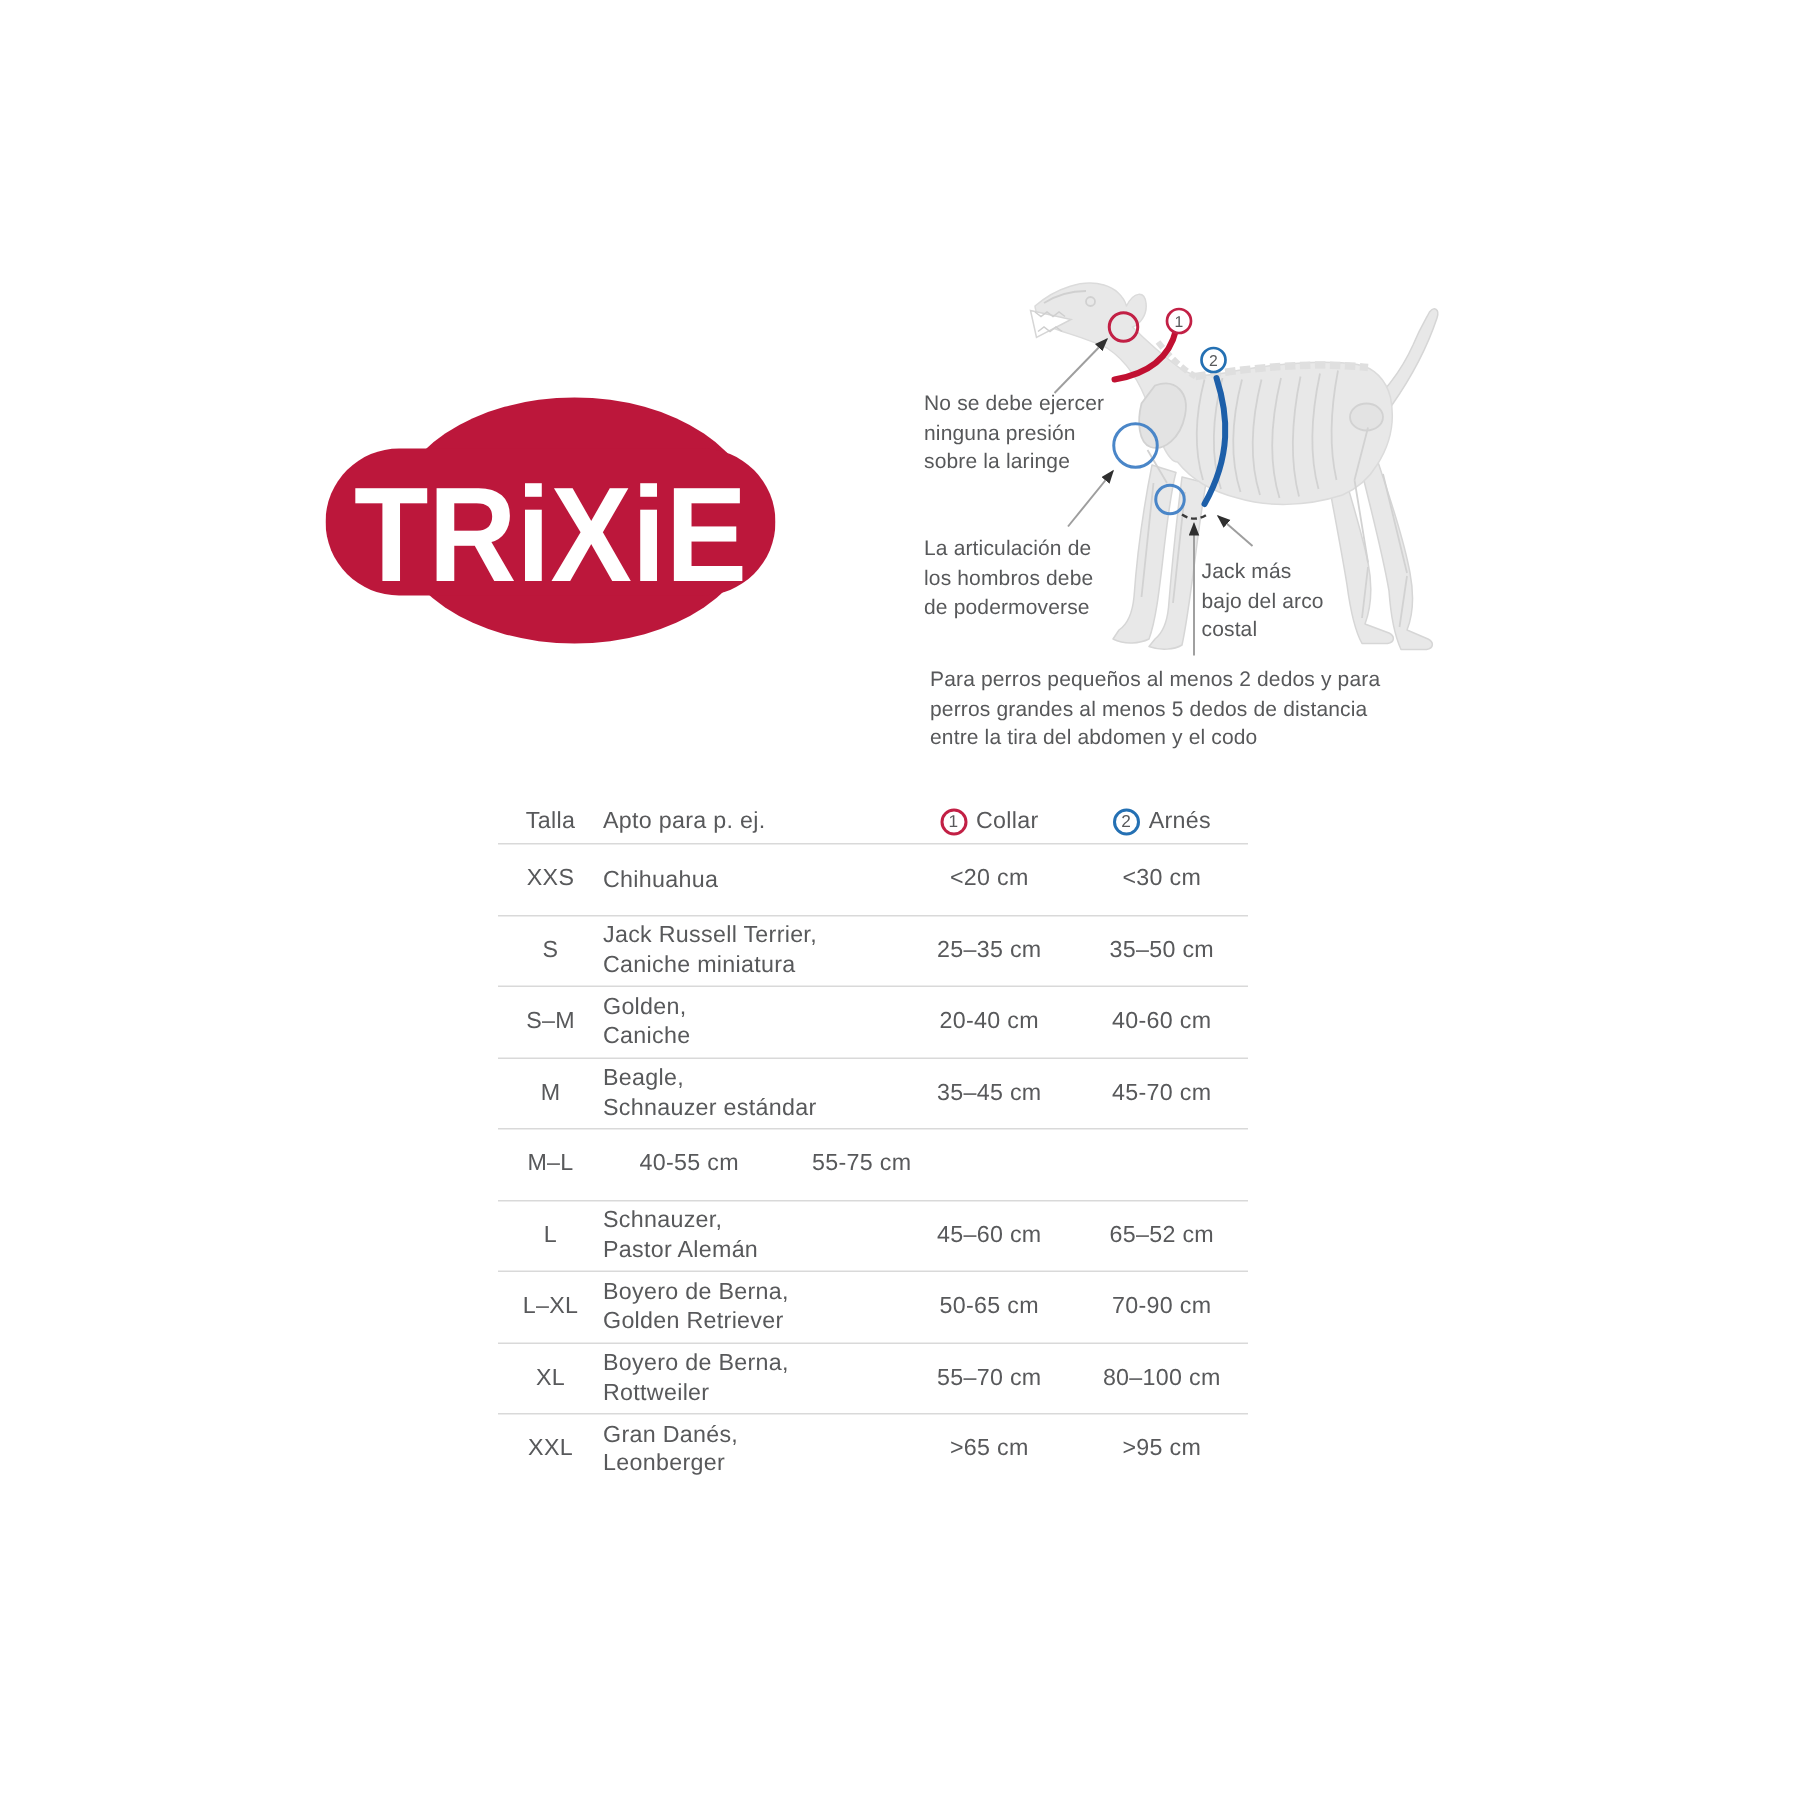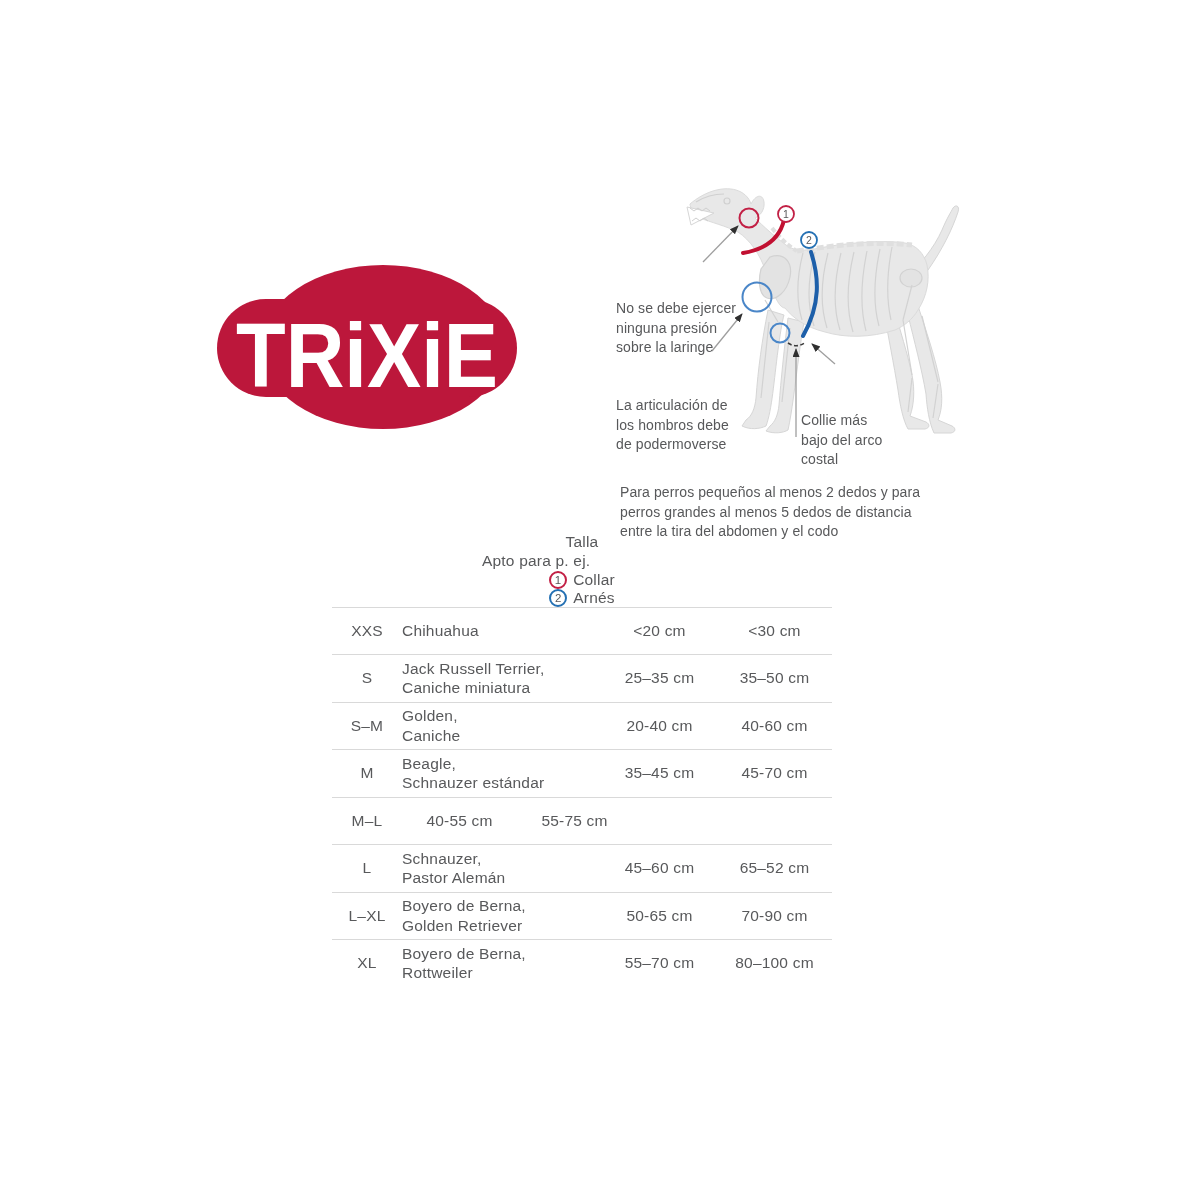--- a/index.html
+++ b/index.html
@@ -4,31 +4,31 @@
 <style>
   html,body { margin:0; padding:0; }
   body {
     width:1200px; height:1200px; background:#ffffff; position:relative; overflow:hidden;
     font-family:"Liberation Sans", sans-serif; color:#58595b;
   }
   
   #logo { position:absolute; left:217px; top:263px; }
   
   #dog-svg { position:absolute; left:600px; top:150px; }
-  .note { position:absolute; font-size:14px; line-height:19.5px; color:#57585a; letter-spacing:.1px;margin-top:40px; }
+  .note { position:absolute; font-size:14px; line-height:19.5px; color:#57585a; letter-spacing:.1px; }
   .note span { display:block; }
   #note-larynx   { left:616px; top:259px; }
   #note-shoulder { left:616px; top:356px; }
   #note-ribs     { left:801px; top:371px; }
   #note-bottom   { left:620px; top:443px; }
   
   #size-table { position:absolute; left:332px; top:533px; width:500px; font-size:15.5px; letter-spacing:.2px; }
   .t-row { display:flex; align-items:center; min-height:46.5px; border-bottom:1px solid #d9d9d9; }
   .t-row:last-child { border-bottom:none; }
-  .t-head { min-height:29px;flex-direction:column; }
+  .t-head { min-height:29px; }
   .c-size    { width:70px;  text-align:center; }
   .c-breed   { width:200px; text-align:left; line-height:19.5px; }
   .c-collar  { width:115px; text-align:center; }
   .c-harness { width:115px; text-align:center; }
   .cell-line { display:block; }
   .hdr-cell  { display:flex; align-items:center; justify-content:center; }
   .num-badge {
     width:18px; height:18px; border-radius:50%; box-sizing:border-box;
     display:inline-flex; align-items:center; justify-content:center;
     font-size:11.5px; margin-right:6px; flex:0 0 auto; color:#58595b;
@@ -114,21 +114,21 @@
   <span>No se debe ejercer</span>
   <span>ninguna presión</span>
   <span>sobre la laringe</span>
 </div>
 <div class="note" id="note-shoulder">
   <span>La articulación de</span>
   <span>los hombros debe</span>
   <span>de podermoverse</span>
 </div>
 <div class="note" id="note-ribs">
-  <span>Collie más</span>
+  <span>Jack más</span>
   <span>bajo del arco</span>
   <span>costal</span>
 </div>
 <div class="note" id="note-bottom">
   <span>Para perros pequeños al menos 2 dedos y para</span>
   <span>perros grandes al menos 5 dedos de distancia</span>
   <span>entre la tira del abdomen y el codo</span>
 </div>
 
 <div id="size-table">
@@ -215,13 +215,22 @@
   <div class="t-row">
     <div class="c-size">XL</div>
     <div class="c-breed">
       <span class="cell-line">Boyero de Berna,</span>
       <span class="cell-line">Rottweiler</span>
     </div>
     <div class="c-collar">55–70 cm</div>
     <div class="c-harness">80–100 cm</div>
   </div>
 
+  <div class="t-row">
+    <div class="c-size">XXL</div>
+    <div class="c-breed">
+      <span class="cell-line">Gran Danés,</span>
+      <span class="cell-line">Leonberger</span>
+    </div>
+    <div class="c-collar">&gt;65 cm</div>
+    <div class="c-harness">&gt;95 cm</div>
+  </div>
 </div>
 
 </body></html>

